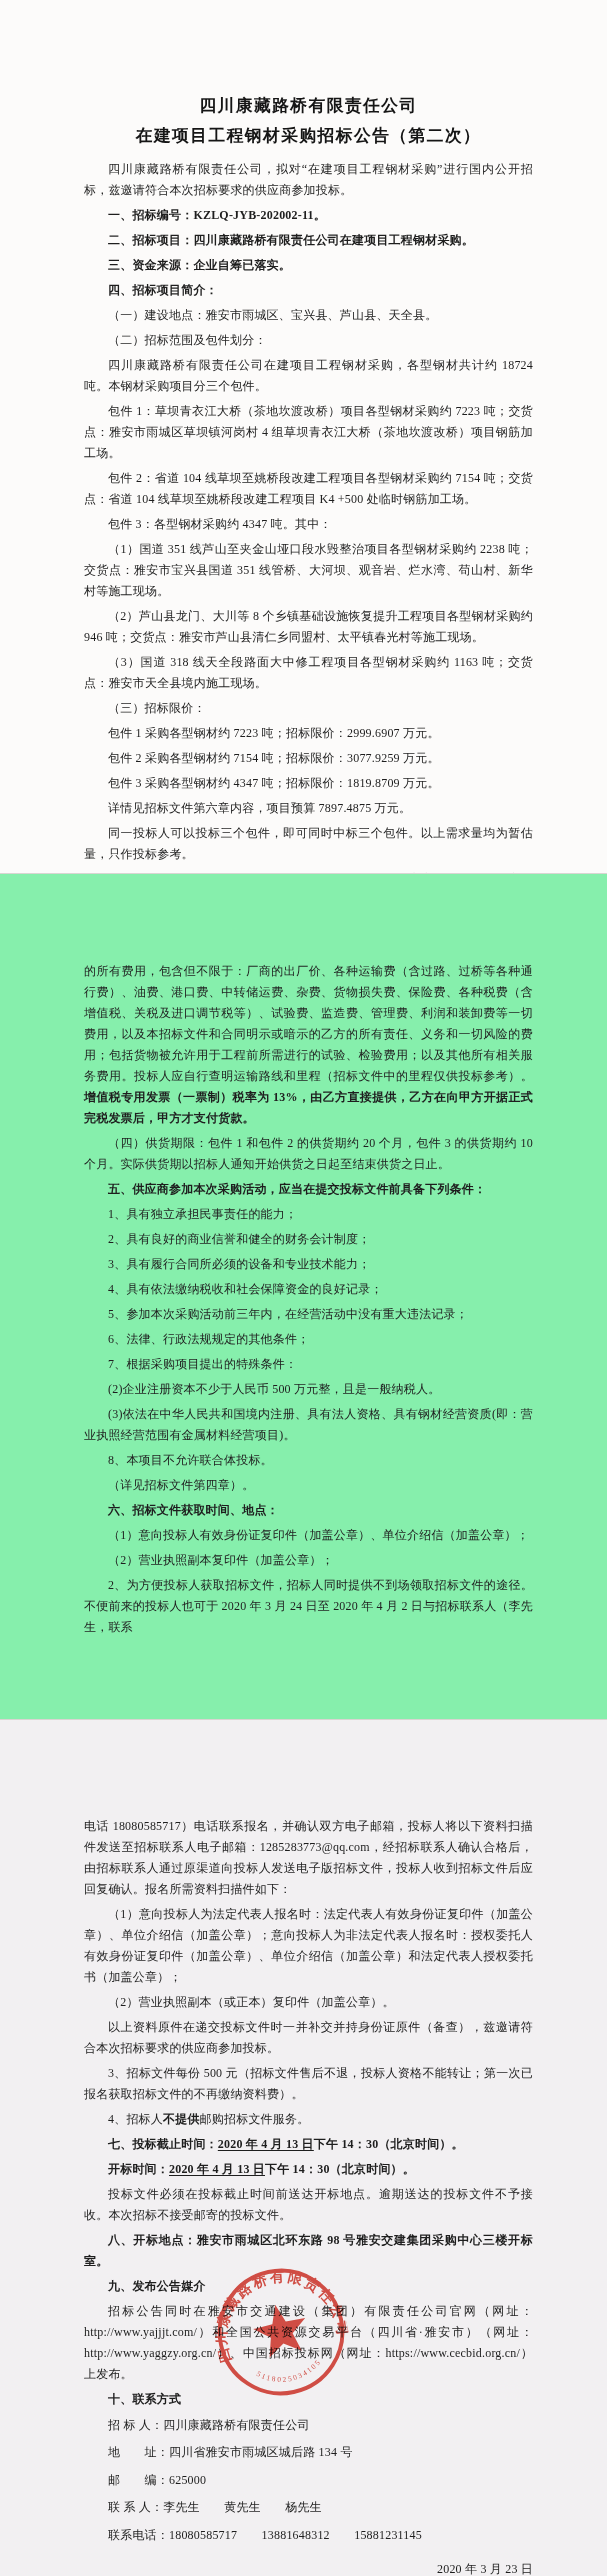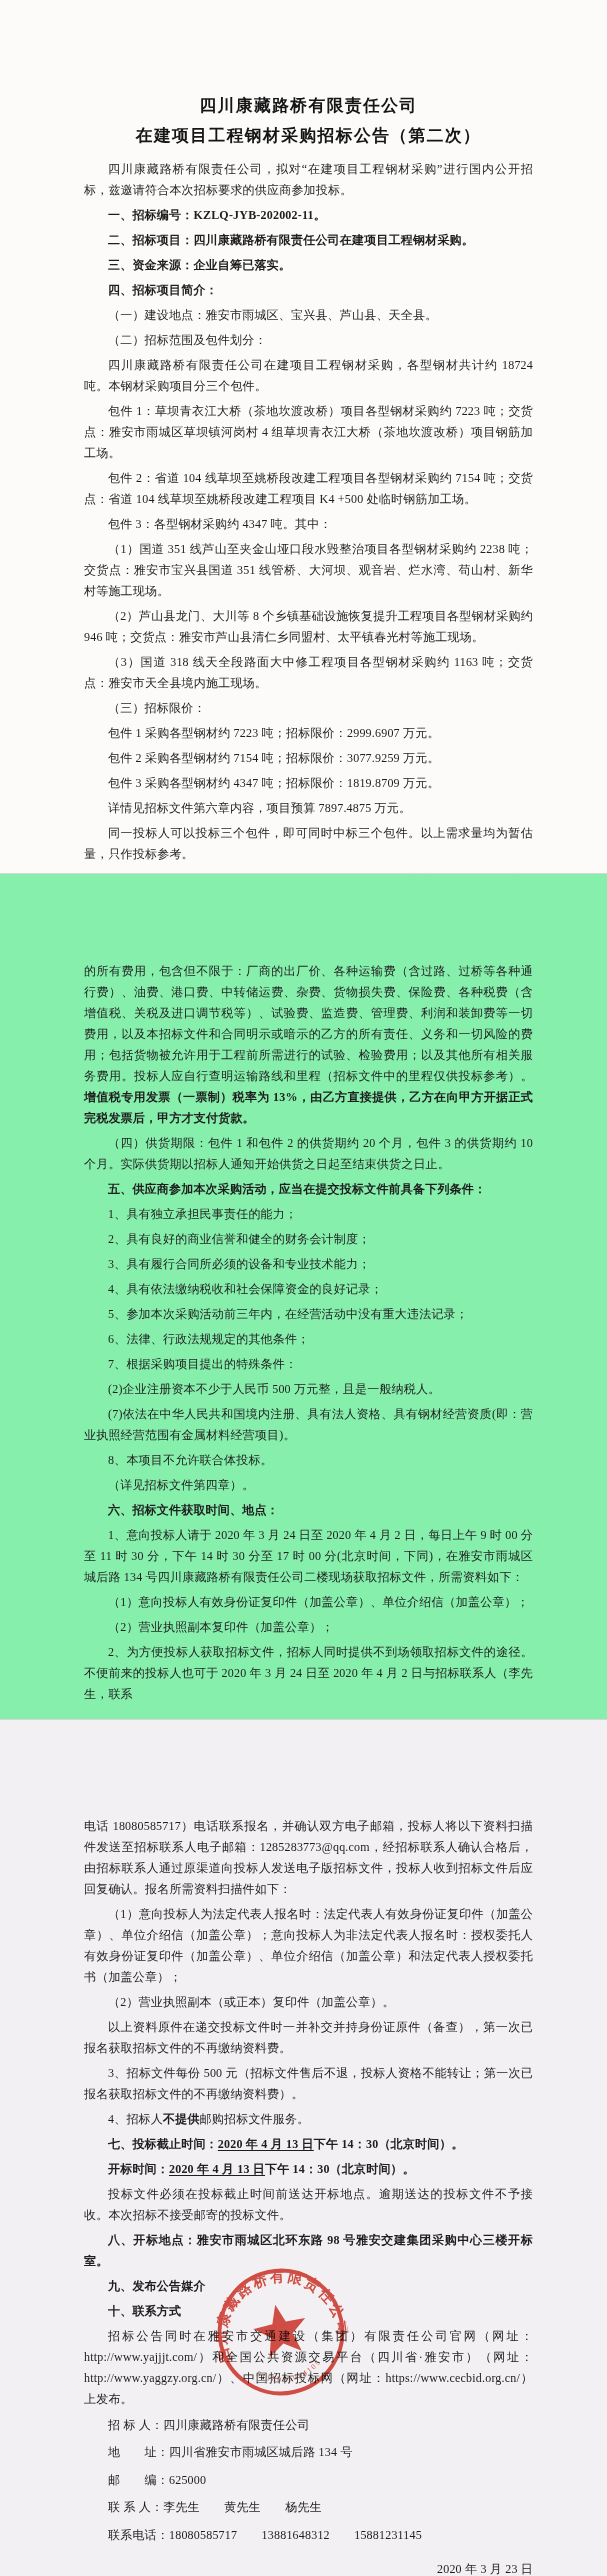--- a/index.html
+++ b/index.html
@@ -59,46 +59,45 @@
         <p class="ln"><span>（四）供货期限：包件 1 和包件 2 的供货期约 20 个月，包件 3 的供货期约 10 个月。实际供货期以招标人通知开始供货之日起至结束供货之日止。</span></p>
         <p class="ln b"><span>五、供应商参加本次采购活动，应当在提交投标文件前具备下列条件：</span></p>
         <p class="ln"><span>1、具有独立承担民事责任的能力；</span></p>
         <p class="ln"><span>2、具有良好的商业信誉和健全的财务会计制度；</span></p>
         <p class="ln"><span>3、具有履行合同所必须的设备和专业技术能力；</span></p>
         <p class="ln"><span>4、具有依法缴纳税收和社会保障资金的良好记录；</span></p>
         <p class="ln"><span>5、参加本次采购活动前三年内，在经营活动中没有重大违法记录；</span></p>
         <p class="ln"><span>6、法律、行政法规规定的其他条件；</span></p>
         <p class="ln"><span>7、根据采购项目提出的特殊条件：</span></p>
         <p class="ln"><span>(2)企业注册资本不少于人民币 500 万元整，且是一般纳税人。</span></p>
-        <p class="ln"><span>(7)依法在中华人民共和国境内注册、具有法人资格、具有钢材经营资质(即：营业执照经营范围有金属材料经营项目)。</span></p>
+        <p class="ln"><span>(3)依法在中华人民共和国境内注册、具有法人资格、具有钢材经营资质(即：营业执照经营范围有金属材料经营项目)。</span></p>
         <p class="ln"><span>8、本项目不允许联合体投标。</span></p>
         <p class="ln"><span>（详见招标文件第四章）。</span></p>
         <p class="ln b"><span>六、招标文件获取时间、地点：</span></p>
-        <p class="ln"><span>1、意向投标人请于 2020 年 3 月 24 日至 2020 年 4 月 2 日，每日上午 9 时 00 分至 11 时 30 分，下午 14 时 30 分至 17 时 00 分(北京时间，下同)，在雅安市雨城区城后路 134 号四川康藏路桥有限责任公司二楼现场获取招标文件，所需资料如下：</span></p>
         <p class="ln"><span>（1）意向投标人有效身份证复印件（加盖公章）、单位介绍信（加盖公章）；</span></p>
         <p class="ln"><span>（2）营业执照副本复印件（加盖公章）；</span></p>
         <p class="ln"><span>2、为方便投标人获取招标文件，招标人同时提供不到场领取招标文件的途径。不便前来的投标人也可于 2020 年 3 月 24 日至 2020 年 4 月 2 日与招标联系人（李先生，联系</span></p>
       </div>
   </section>
 
   <section class="page page3">
     <div class="body" id="body-3">
         <p class="ln noind"><span>电话 18080585717）电话联系报名，并确认双方电子邮箱，投标人将以下资料扫描件发送至招标联系人电子邮箱：1285283773@qq.com，经招标联系人确认合格后，由招标联系人通过原渠道向投标人发送电子版招标文件，投标人收到招标文件后应回复确认。报名所需资料扫描件如下：</span></p>
         <p class="ln"><span>（1）意向投标人为法定代表人报名时：法定代表人有效身份证复印件（加盖公章）、单位介绍信（加盖公章）；意向投标人为非法定代表人报名时：授权委托人有效身份证复印件（加盖公章）、单位介绍信（加盖公章）和法定代表人授权委托书（加盖公章）；</span></p>
         <p class="ln"><span>（2）营业执照副本（或正本）复印件（加盖公章）。</span></p>
-        <p class="ln"><span>以上资料原件在递交投标文件时一并补交并持身份证原件（备查），第一次已报名获取招标文件的不再缴纳资料费。</span></p>
+        <p class="ln"><span>以上资料原件在递交投标文件时一并补交并持身份证原件（备查），兹邀请符合本次招标要求的供应商参加投标。</span></p>
         <p class="ln"><span>3、招标文件每份 500 元（招标文件售后不退，投标人资格不能转让；第一次已报名获取招标文件的不再缴纳资料费）。</span></p>
         <p class="ln"><span>4、招标人</span><span class="b">不提供</span><span>邮购招标文件服务。</span></p>
         <p class="ln"><span class="b">七、投标截止时间：</span><span class="b u">2020 年 4 月 13 日</span><span class="b">下午 14：30（北京时间）。</span></p>
         <p class="ln"><span class="b">开标时间：</span><span class="b u">2020 年 4 月 13 日</span><span class="b">下午 14：30（北京时间）。</span></p>
         <p class="ln"><span>投标文件必须在投标截止时间前送达开标地点。逾期送达的投标文件不予接收。本次招标不接受邮寄的投标文件。</span></p>
         <p class="ln b"><span>八、开标地点：雅安市雨城区北环东路 98 号雅安交建集团采购中心三楼开标室。</span></p>
         <p class="ln b"><span>九、发布公告媒介</span></p>
+        <p class="ln"><span>招标公告同时在雅安市交通建设（集团）有限责任公司官网（网址：http://www.yajjjt.com/）和全国公共资源交易平台（四川省·雅安市）（网址：http://www.yaggzy.org.cn/）、中国招标投标网（网址：https://www.cecbid.org.cn/）上发布。</span></p>
         <p class="ln b"><span>十、联系方式</span></p>
-        <p class="ln"><span>招标公告同时在雅安市交通建设（集团）有限责任公司官网（网址：http://www.yajjjt.com/）和全国公共资源交易平台（四川省·雅安市）（网址：http://www.yaggzy.org.cn/）、中国招标投标网（网址：https://www.cecbid.org.cn/）上发布。</span></p>
         <p class="ln contact"><span>招 标 人：四川康藏路桥有限责任公司</span></p>
         <p class="ln contact"><span>地　　址：四川省雅安市雨城区城后路 134 号</span></p>
         <p class="ln contact"><span>邮　　编：625000</span></p>
         <p class="ln contact"><span>联 系 人：李先生　　黄先生　　杨先生</span></p>
         <p class="ln contact"><span>联系电话：18080585717　　13881648312　　15881231145</span></p>
         <p class="ln right"><span>2020 年 3 月 23 日</span></p>
       </div>
 
     <div class="stamp">
       <svg viewBox="0 0 170 170" xmlns="http://www.w3.org/2000/svg">

